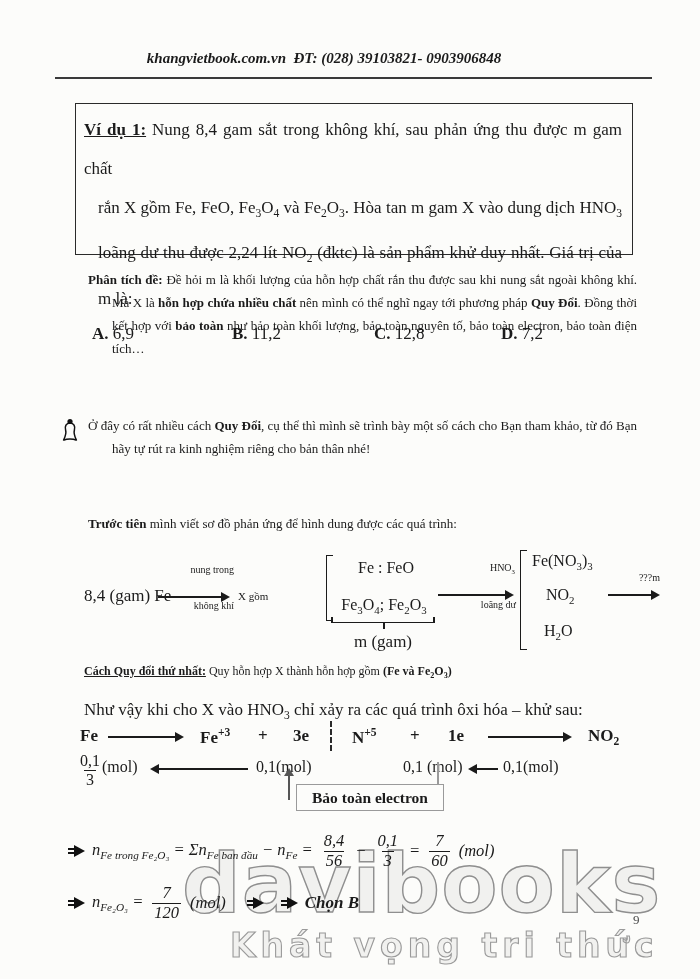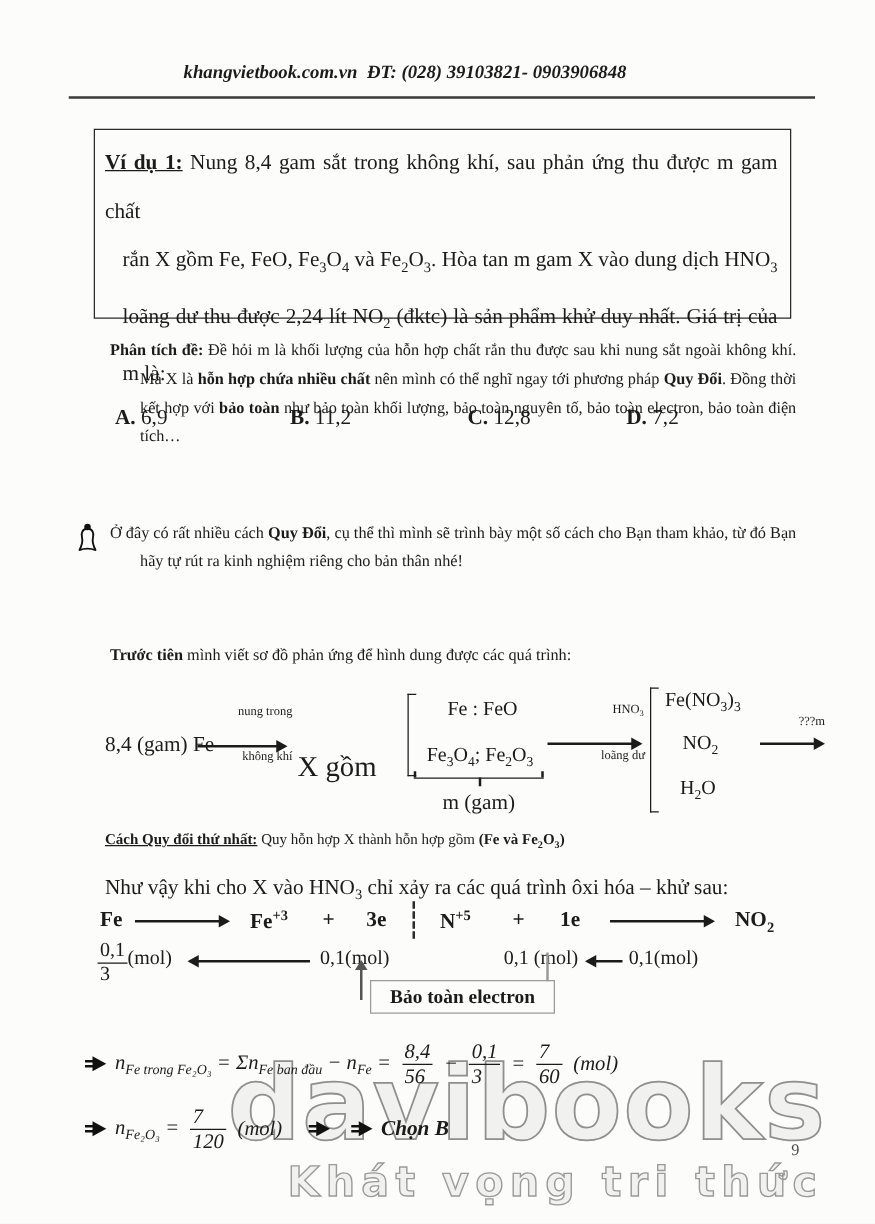--- a/index.html
+++ b/index.html
@@ -52,21 +52,21 @@
   
   .method1{position:absolute;left:84px;top:664px;font-size:12px;white-space:nowrap;}
   .method2{position:absolute;left:84px;top:700px;font-size:17px;white-space:nowrap;}
 
   
   .equation{position:absolute;left:0;top:724px;width:700px;height:30px;font-size:17px;font-weight:bold;}
   .vdash{position:absolute;width:0;height:30px;border-left:2.6px dashed #2a2a2a;}
 
   
   .molrow{position:absolute;left:0;top:750px;width:700px;height:45px;font-size:16px;}
-  .frac{display:inline-flex;flex-direction:column;line-height:1.1;vertical-align:middle;margin:0 2px;}
+  .frac{display:inline-flex;flex-direction:column;align-items:center;line-height:1.1;vertical-align:middle;margin:0 2px;}
   .frac .fd{border-top:1.5px solid #1b1b1b;padding:0 2px;}
   .frac .fn{padding:0 2px;}
 
   
   .e-box{position:absolute;left:296px;top:784px;width:146px;height:25px;border:1px solid #9a9a9a;
          text-align:center;font-weight:bold;font-size:15.5px;line-height:25px;}
   .arrow-u{position:absolute;left:288px;top:770px;width:1.8px;height:30px;background:#555;}
   .arrow-u::before{content:'';position:absolute;top:-2px;left:-4.2px;width:0;height:0;
      border-bottom:8px solid #555;border-left:5px solid transparent;border-right:5px solid transparent;}
   .e-vline{position:absolute;left:437px;top:762px;width:1.5px;height:23px;background:#9a9a9a;}
@@ -130,21 +130,21 @@
 
     <div class="para intro"><span class="b">Trước tiên</span> mình viết sơ đồ phản ứng để hình dung được các quá trình:</div>
 
     <div class="scheme">
       <span class="s-abs" style="left:84px;top:36px;font-size:17px">8,4 (gam) Fe</span>
 
       <span class="alabel" style="left:152px;top:14px;width:82px">nung trong</span>
       <span class="arrow-r" style="left:158px;top:46px;width:70px"></span>
       <span class="alabel" style="left:152px;top:50px;width:82px">không khí</span>
 
-      <span class="s-abs" style="left:238px;top:51px;font-size:23px">X gồm</span>
+      <span class="s-abs" style="left:238px;top:40px;font-size:11px">X gồm</span>
 
       <span class="lbrk" style="left:326px;top:5px;height:66px"></span>
       <span class="s-abs" style="left:340px;top:9px;width:92px;text-align:center">Fe : FeO</span>
       <span class="s-abs" style="left:334px;top:46px;width:100px;text-align:center">Fe<sub>3</sub>O<sub>4</sub>; Fe<sub>2</sub>O<sub>3</sub></span>
       <span class="ubrace" style="left:331px;top:58px;width:104px;height:14px">
           <i></i>
         </span>
       <span class="s-abs" style="left:331px;top:82px;width:104px;text-align:center;font-size:17px">m (gam)</span>
 
       <span class="alabel" style="left:437px;top:12px;width:78px">HNO<sub>3</sub></span>

